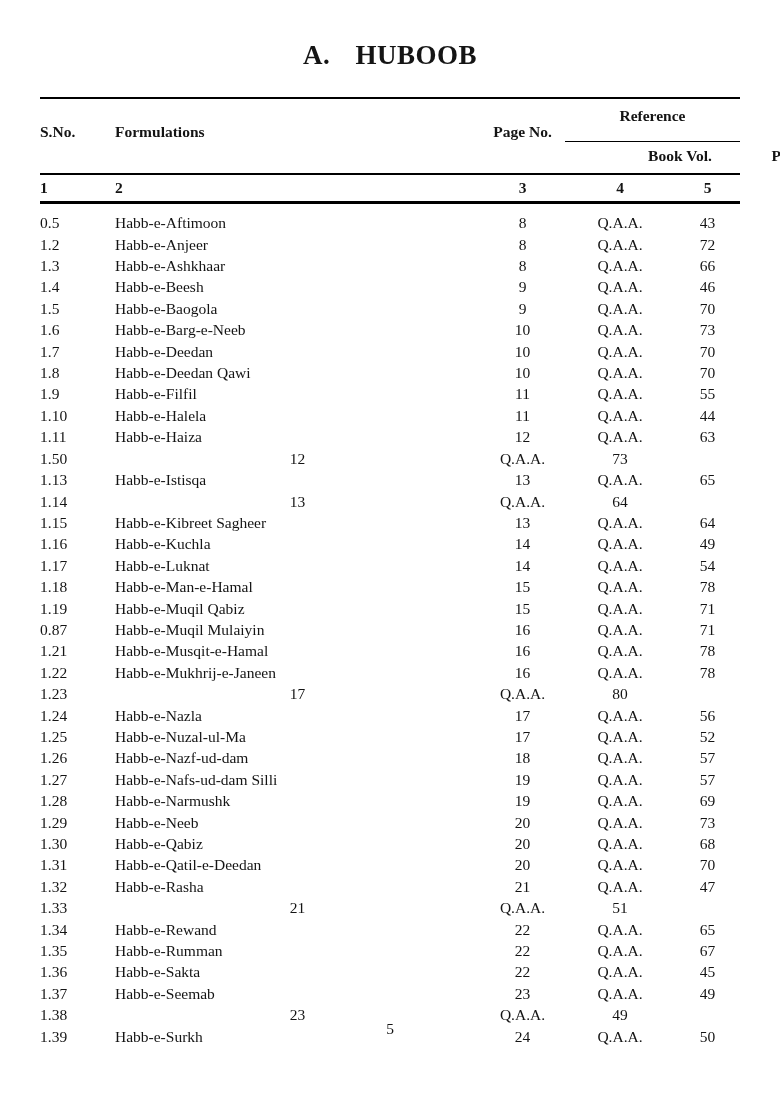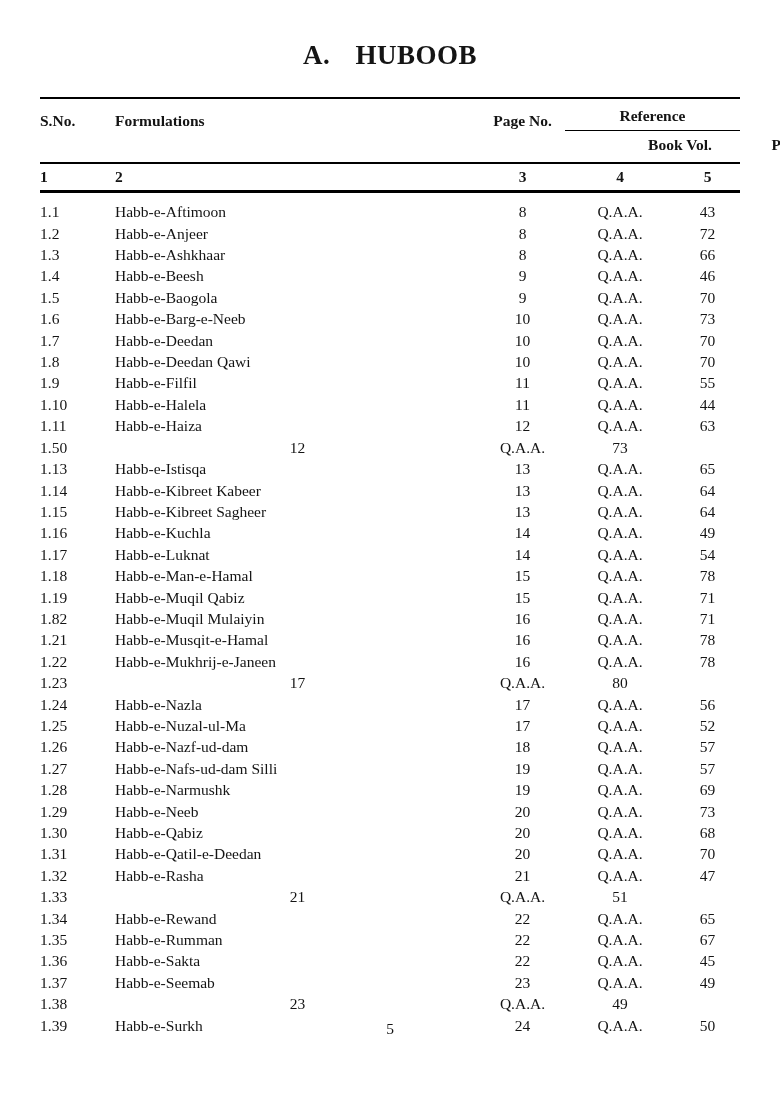--- a/index.html
+++ b/index.html
@@ -48,21 +48,21 @@
     padding-top: 6px;
   }
   .header-row1 .cell,
   .header-row2 .cell,
   .numbers-row .cell {
     font-weight: bold;
   }
   .ref-head {
     grid-column: 4 / 6;
     border-bottom: 1.5px solid #000;
-    padding-bottom: 4px;
+    padding-bottom: 15px;
   }
   .header-row2 {
     padding: 3px 0 6px 0;
     gap: 20px;
   }
   .numbers-row {
     border-top: 2px solid #000;
     border-bottom: 3px solid #000;
     padding: 2px 0 3px 0;
     margin-bottom: 8px;
@@ -108,21 +108,21 @@
     <div class="grid-row numbers-row">
       <div class="cell left">1</div>
       <div class="cell left">2</div>
       <div class="cell center">3</div>
       <div class="cell center">4</div>
       <div class="cell center">5</div>
     </div>
 
     <div>
         <div class="grid-row data-row">
-    <div class="cell left">1.1</div>
+    <div class="cell left">0.5</div>
     <div class="cell left">Habb-e-Aftimoon</div>
     <div class="cell center">8</div>
     <div class="cell center">Q.A.A.</div>
     <div class="cell center">43</div>
   </div>
         <div class="grid-row data-row">
     <div class="cell left">1.2</div>
     <div class="cell left">Habb-e-Anjeer</div>
     <div class="cell center">8</div>
     <div class="cell center">Q.A.A.</div>
@@ -199,21 +199,20 @@
   </div>
         <div class="grid-row data-row">
     <div class="cell left">1.13</div>
     <div class="cell left">Habb-e-Istisqa</div>
     <div class="cell center">13</div>
     <div class="cell center">Q.A.A.</div>
     <div class="cell center">65</div>
   </div>
         <div class="grid-row data-row">
     <div class="cell left">1.14</div>
-    <div class="cell left">Habb-e-Kibreet Kabeer</div>
     <div class="cell center">13</div>
     <div class="cell center">Q.A.A.</div>
     <div class="cell center">64</div>
   </div>
         <div class="grid-row data-row">
     <div class="cell left">1.15</div>
     <div class="cell left">Habb-e-Kibreet Sagheer</div>
     <div class="cell center">13</div>
     <div class="cell center">Q.A.A.</div>
     <div class="cell center">64</div>
@@ -240,21 +239,21 @@
     <div class="cell center">78</div>
   </div>
         <div class="grid-row data-row">
     <div class="cell left">1.19</div>
     <div class="cell left">Habb-e-Muqil Qabiz</div>
     <div class="cell center">15</div>
     <div class="cell center">Q.A.A.</div>
     <div class="cell center">71</div>
   </div>
         <div class="grid-row data-row">
-    <div class="cell left">1.82</div>
+    <div class="cell left">0.87</div>
     <div class="cell left">Habb-e-Muqil Mulaiyin</div>
     <div class="cell center">16</div>
     <div class="cell center">Q.A.A.</div>
     <div class="cell center">71</div>
   </div>
         <div class="grid-row data-row">
     <div class="cell left">1.21</div>
     <div class="cell left">Habb-e-Musqit-e-Hamal</div>
     <div class="cell center">16</div>
     <div class="cell center">Q.A.A.</div>

